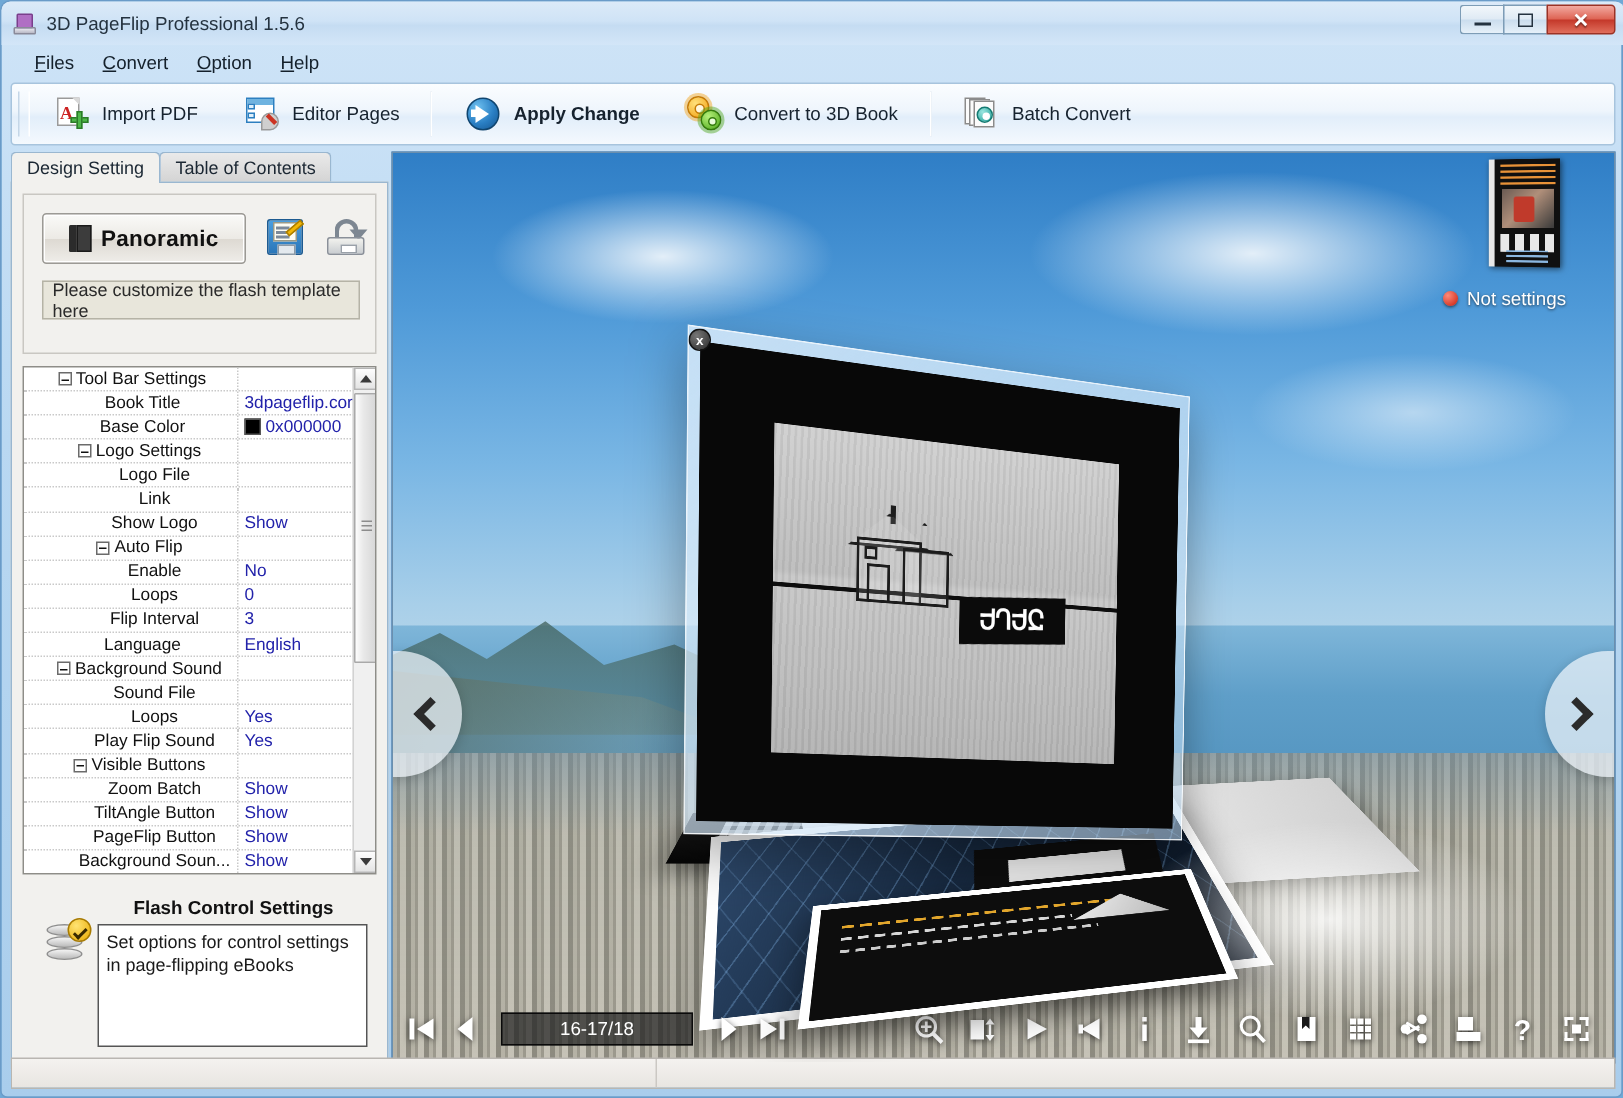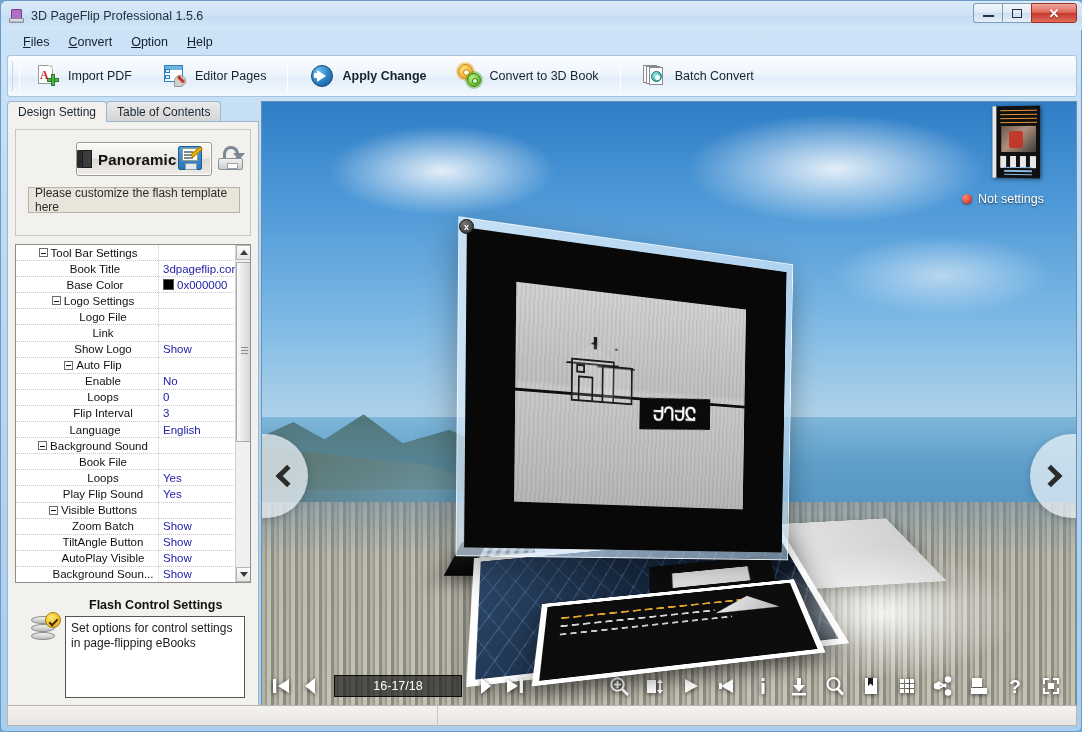--- a/index.html
+++ b/index.html
@@ -265,25 +265,24 @@
     width: 236px; height: 107px;
     background: #f2f1ee;
     border: 1px solid #c9c7c2;
   }
   .panoramic-btn {
     position: absolute; left: 12px; top: 12px;
     width: 136px; height: 34px;
     background: linear-gradient(to bottom,#fafaf8 0%, #eceae5 50%, #ddd9d2 51%, #efede9 100%);
     border: 1px solid #9c9a95;
     border-radius: 3px;
-    display: flex; align-items: center; justify-content: flex-start;
+    display: flex; align-items: center; justify-content: center;
     gap: 6px;
     cursor: pointer;
     box-shadow: inset 0 0 0 1px #ffffff;
-    margin-left: 48px;
   }
   .panoramic-btn .bookicon{
     width:15px;height:18px;position:relative;
   }
   .panoramic-btn .bookicon .sp{position:absolute;left:0;top:0;width:5px;height:18px;background:#2b2b2b;border-radius:1px 0 0 1px;}
   .panoramic-btn .bookicon .fr{position:absolute;left:5px;top:0;width:10px;height:18px;background:#3c3c3c;border:1px solid #1a1a1a;}
   .panoramic-btn .txt{font-size:15px;font-weight:bold;color:#111111;letter-spacing:.2px;}
 
   .mini-icon { position:absolute; width:30px; height:30px; cursor:pointer; }
   .mini-save { left: 160px; top: 14px; }
@@ -1002,21 +1001,21 @@
               <div class="pg-name">
                 <span class="expander" style="margin-left: 10px;"></span>
                 <span>Background Sound</span>
               </div>
               <div class="pg-val">
                 <span></span>
               </div>
             </div>
             <div class="pg-row">
               <div class="pg-name indent2">
-                <span>Book File</span>
+                <span>Sound File</span>
               </div>
               <div class="pg-val">
                 <span></span>
               </div>
             </div>
             <div class="pg-row">
               <div class="pg-name indent2">
                 <span>Loops</span>
               </div>
               <div class="pg-val">
@@ -1051,21 +1050,21 @@
             <div class="pg-row">
               <div class="pg-name indent2">
                 <span>TiltAngle Button</span>
               </div>
               <div class="pg-val">
                 <span>Show</span>
               </div>
             </div>
             <div class="pg-row">
               <div class="pg-name indent2">
-                <span>AutoPlay Visible</span>
+                <span>PageFlip Button</span>
               </div>
               <div class="pg-val">
                 <span>Show</span>
               </div>
             </div>
             <div class="pg-row">
               <div class="pg-name indent2">
                 <span>Background Soun...</span>
               </div>
               <div class="pg-val">

